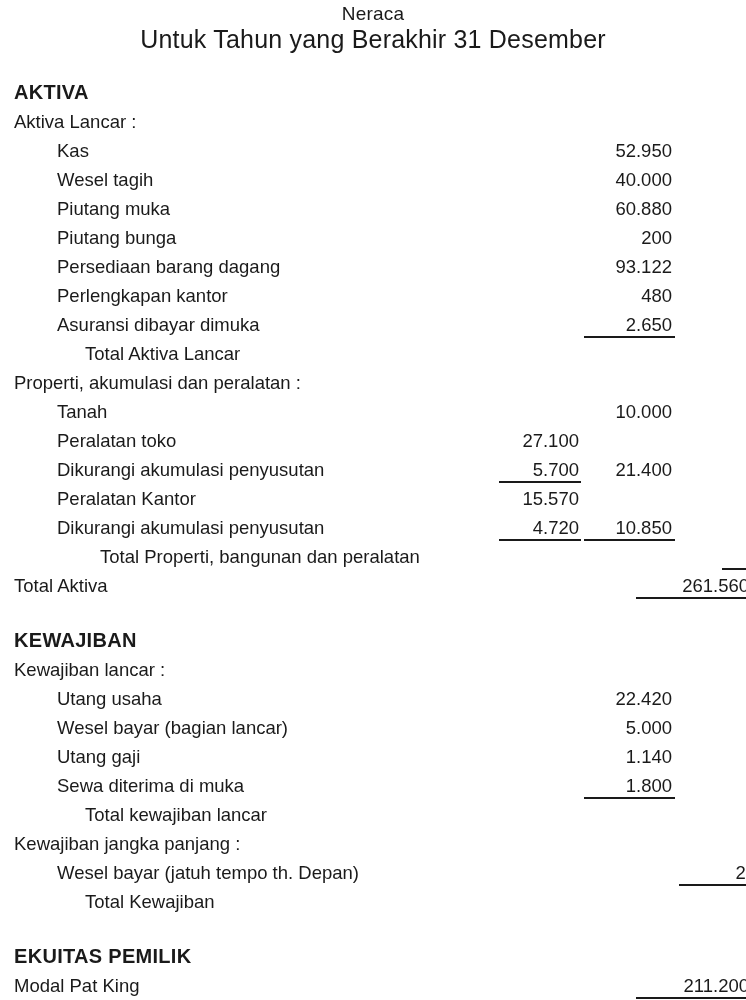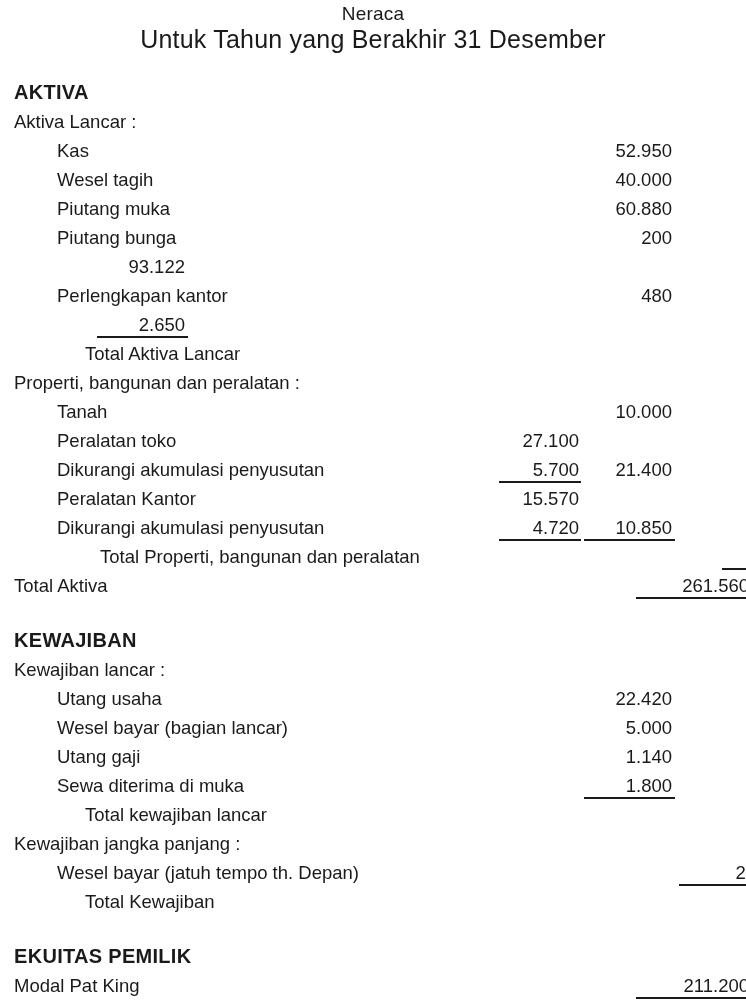--- a/index.html
+++ b/index.html
@@ -158,47 +158,49 @@
     </div>
 
     <div class="row">
       <div class="label ind1">Piutang bunga</div>
       <div class="col c1"></div>
       <div class="col c2">200</div>
       <div class="col c3"></div>
     </div>
 
     <div class="row">
+      <div class="label ind1">Persediaan barang dagang</div>
       <div class="col c1"></div>
       <div class="col c2">93.122</div>
       <div class="col c3"></div>
     </div>
 
     <div class="row">
       <div class="label ind1">Perlengkapan kantor</div>
       <div class="col c1"></div>
       <div class="col c2">480</div>
       <div class="col c3"></div>
     </div>
 
     <div class="row">
+      <div class="label ind1">Asuransi dibayar dimuka</div>
       <div class="col c1"></div>
       <div class="col c2 ul">2.650</div>
       <div class="col c3"></div>
     </div>
 
     <div class="row">
       <div class="label ind2">Total Aktiva Lancar</div>
       <div class="col c1"></div>
       <div class="col c2"></div>
       <div class="col c3">219.310</div>
     </div>
 
     <div class="row">
-      <div class="label subhead ind0">Properti, bangunan dan peralatan :</div>
+      <div class="label subhead ind0">Properti, akumulasi dan peralatan :</div>
       <div class="col c1"></div>
       <div class="col c2"></div>
       <div class="col c3"></div>
     </div>
 
     <div class="row">
       <div class="label ind1">Tanah</div>
       <div class="col c1"></div>
       <div class="col c2">10.000</div>
       <div class="col c3"></div>

